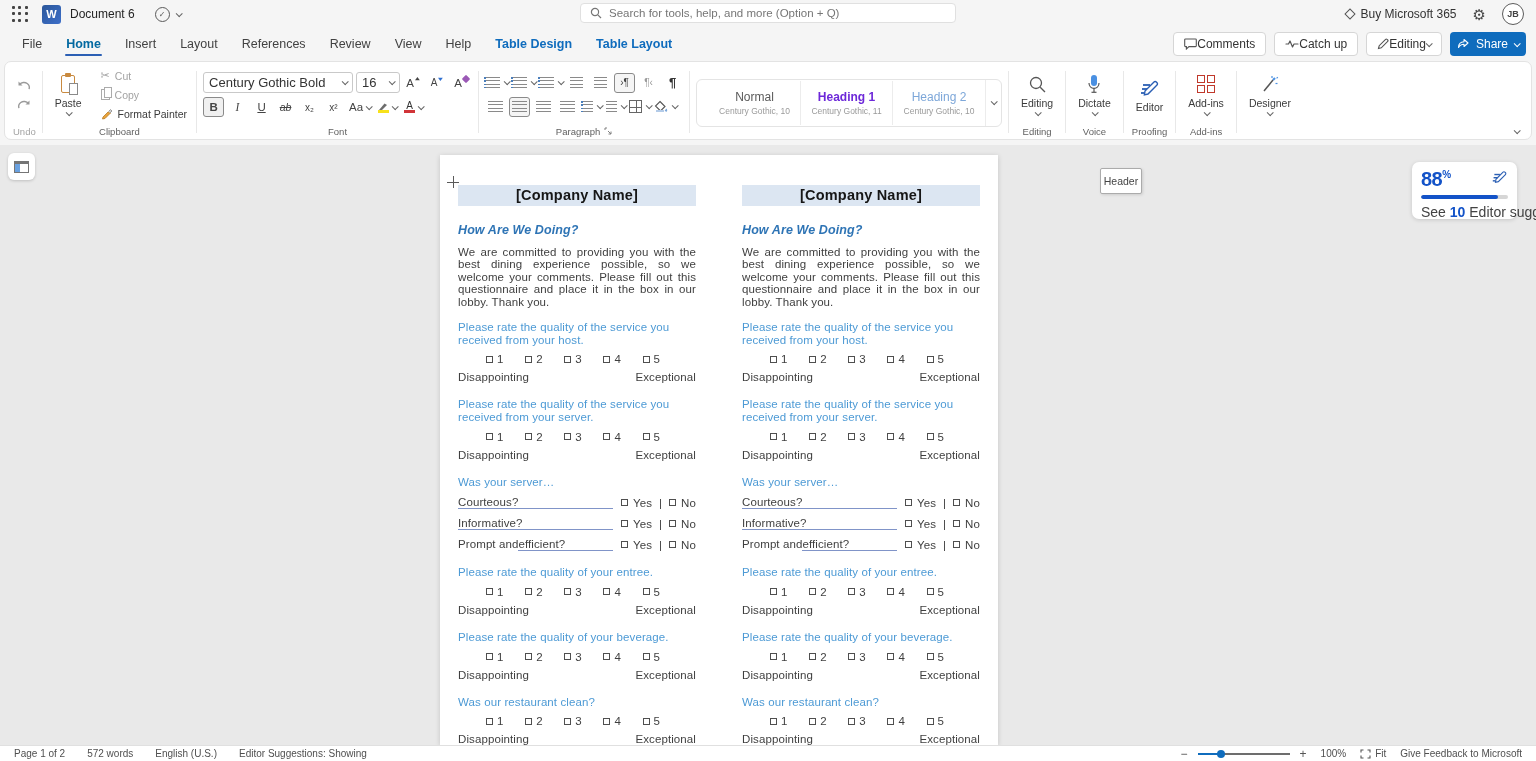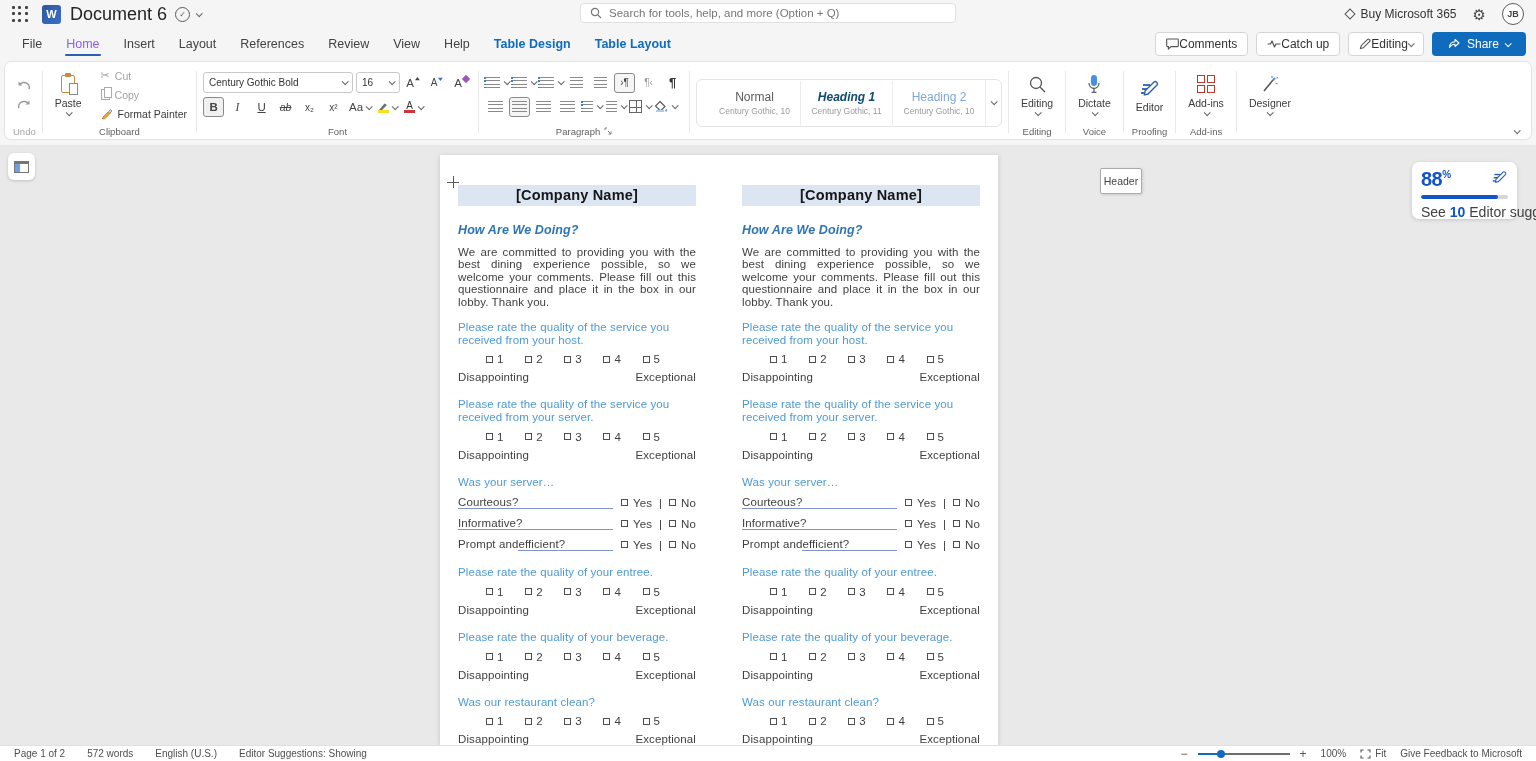--- a/index.html
+++ b/index.html
@@ -4,78 +4,78 @@
 <style>
   * { margin:0; padding:0; box-sizing:border-box; }
   html,body { width:1536px; height:761px; overflow:hidden; }
   body { font-family:"Liberation Sans","DejaVu Sans",sans-serif; background:#e9e9e9; color:#333; position:relative; }
 
   
   .topbar { height:28px; background:#f5f5f5; display:flex; align-items:center; padding:0 12px; position:relative; }
   .waffle { width:16px; height:16px; display:grid; grid-template-columns:repeat(3,1fr); gap:3px; margin-right:14px; cursor:pointer; }
   .waffle span { width:3px; height:3px; background:#444; border-radius:1px; }
   .wlogo { width:19px; height:19px; background:linear-gradient(135deg,#2b579a,#3d6fc9); border-radius:3px; color:#fff; font-size:11px; font-weight:bold; display:flex; align-items:center; justify-content:center; margin-right:9px; }
-  .doctitle { font-size:18px; color:#242424; margin-right:8px; }
+  .doctitle { font-size:12px; color:#242424; margin-right:20px; }
   .savedic { width:15px; height:15px; border:1.2px solid #5a5a5a; border-radius:50%; font-size:8px; color:#5a5a5a; display:flex; align-items:center; justify-content:center; margin-right:6px; }
   .chev { display:inline-block; width:5px; height:5px; border-right:1.2px solid #666; border-bottom:1.2px solid #666; transform:rotate(45deg) translateY(-1px); }
   .searchbox { position:absolute; left:50%; transform:translateX(-50%); top:3px; width:376px; height:20px; background:#fff; border:1px solid #e0e0e0; border-radius:4px; display:flex; align-items:center; padding:0 9px; }
   .searchbox input { border:none; outline:none; flex:1; font-size:11.5px; color:#444; background:transparent; font-family:inherit; }
   .searchbox input::placeholder { color:#767676; }
   .tb-right { margin-left:auto; display:flex; align-items:center; gap:16px; }
   .buybtn { display:flex; align-items:center; gap:7px; font-size:12px; color:#333; cursor:pointer; }
   .diamond { width:8px; height:8px; border:1.3px solid #555; transform:rotate(45deg); }
   .gear { font-size:15px; color:#484848; cursor:pointer; line-height:1; }
   .avatar { width:22px; height:22px; border-radius:50%; border:1.5px solid #5c5c5c; background:#fff; font-size:9px; font-weight:bold; color:#444; display:flex; align-items:center; justify-content:center; cursor:pointer; }
 
   
   .menubar { height:32px; background:#f5f5f5; display:flex; align-items:center; padding:0 10px 0 12px; }
   .tabs { display:flex; align-items:center; gap:4px; }
   .tab { font-size:12.5px; color:#424242; padding:6px 10px; position:relative; cursor:pointer; white-space:nowrap; }
-  .tab.active { font-weight:normal; color:#8b5cf6; }
+  .tab.active { font-weight:bold; color:#0369a1; }
   .tab.active::after { content:""; position:absolute; left:9px; right:9px; bottom:1px; height:2.5px; background:#2b5fb4; border-radius:2px; }
   .tab.ctx { color:#0f6cbd; font-weight:600; }
   .mb-right { margin-left:auto; display:flex; align-items:center; gap:8px; }
   .pillbtn { height:24px; border:1px solid #d6d6d6; background:#fff; border-radius:4px; display:flex; align-items:center; padding:0 10px; font-size:12px; color:#333; cursor:pointer; white-space:nowrap; }
-  .sharebtn { height:24px; background:#0f6cbd; border-radius:4px; display:flex; align-items:center; gap:6px; padding:0 16px; font-size:12px; color:#fff; cursor:pointer; }
+  .sharebtn { height:24px; background:#0f6cbd; border-radius:4px; display:flex; align-items:center; gap:6px; padding:0 7px; font-size:12px; color:#fff; cursor:pointer; }
   .sharebtn .chev { border-color:#fff; }
 
   
   .ribbonwrap { background:#f5f5f5; padding:1px 4px 5px 4px; }
   .ribbon { background:#fff; border:1px solid #e3e3e3; border-radius:7px; height:79px; display:flex; align-items:stretch; position:relative; padding:3px 0 0 2px; }
   .rgroup { display:flex; flex-direction:column; padding:1px 6px 0 6px; }
   .rg-body { flex:1; display:flex; align-items:center; }
   .rg-label { height:16px; font-size:9.5px; color:#616161; text-align:center; display:flex; align-items:center; justify-content:center; gap:4px; }
   .rdivider { width:1px; background:#e8e8e8; margin:6px 0; }
   .bigbtn { display:flex; flex-direction:column; align-items:center; justify-content:center; gap:2px; padding:2px 6px; border-radius:4px; cursor:pointer; font-size:10.5px; color:#3b3b3b; }
   .bigbtn .bb-ic { height:22px; display:flex; align-items:center; justify-content:center; }
   .smallbtn { display:flex; align-items:center; gap:5px; font-size:10.5px; padding:1px 3px; border-radius:3px; cursor:pointer; height:17px; }
   .gray { color:#a3a3a3; }
   .iconbtn { min-width:21px; height:20px; display:flex; align-items:center; justify-content:center; font-size:11.5px; color:#444; border-radius:3px; cursor:pointer; padding:0 2px; }
   .iconbtn.sel { border:1px solid #8a8a8a; background:#f0f0f0; }
-  .ddbox { height:21px; border:1px solid #c9c9c9; border-radius:3px; display:flex; align-items:center; font-size:10px; color:#333; padding:0 5px; justify-content:space-between; cursor:pointer; background:#fff; }
+  .ddbox { height:21px; border:1px solid #c9c9c9; border-radius:3px; display:flex; align-items:center; font-size:13px; color:#333; padding:0 5px; justify-content:space-between; cursor:pointer; background:#fff; }
   .fcol2 { display:flex; flex-direction:column; justify-content:center; gap:4px; }
   .frow { display:flex; align-items:center; gap:3px; }
   .ulet { text-decoration:underline; }
   .strik { text-decoration:line-through; font-style:italic; font-size:10.5px; }
   .colbar { display:inline-block; width:11px; height:3px; margin-top:-1px; }
   .stack { display:flex; flex-direction:column; align-items:center; line-height:1; }
   .launcher { opacity:.8; }
   
   .pic { width:15px; height:11px; background:repeating-linear-gradient(#8a8a8a 0 1.2px, transparent 1.2px 3.3px); }
   .pic.short { background:repeating-linear-gradient(#8a8a8a 0 1.2px, transparent 1.2px 3.3px); width:11px; }
   .picwrap { min-width:21px; height:20px; display:flex; align-items:center; justify-content:center; border-radius:3px; cursor:pointer; }
   .picwrap.sel { border:1px solid #8a8a8a; background:#f5f5f5; }
   .bullets { position:relative; padding-left:4px; }
   .bullets::before { content:""; position:absolute; left:-1px; top:0; width:2px; height:11px; background:repeating-linear-gradient(#4a7ebb 0 1.6px, transparent 1.6px 3.3px); }
   
   .stylecard { width:92px; height:44px; border-right:1px solid #ececec; display:flex; flex-direction:column; align-items:center; justify-content:center; gap:2px; cursor:pointer; }
   .stylegal { border:1px solid #e4e4e4; border-radius:6px; display:flex; align-items:center; overflow:hidden; height:48px;padding-left:12px; }
   .sname { font-size:12px; color:#5a5a5a; }
   .sfont { font-size:8.5px; color:#9a9a9a; }
-  .sname.h1 { color:#0c4a6e; font-weight:bold; font-style:italic; }
+  .sname.h1 { color:#6d28d9; font-weight:bold; }
   .sname.h2 { color:#7da7d9; }
   .ribcollapse { position:absolute; right:12px; bottom:5px; cursor:pointer; }
 
   
   .canvas { position:relative; height:600px; background:#e9e9e9; overflow:hidden; }
   .panetoggle { position:absolute; left:8px; top:8px; width:27px; height:27px; background:#fff; border-radius:6px; box-shadow:0 1px 3px rgba(0,0,0,.18); display:flex; align-items:center; justify-content:center; cursor:pointer; }
   .pt-ic { width:15px; height:12px; border:1px solid #757575; position:relative; background:#fff; }
   .pt-ic::before { content:""; position:absolute; left:0; top:0; bottom:0; width:5px; background:#6aa1e0; }
   .pt-ic::after { content:""; position:absolute; left:0; right:0; top:0; height:2.5px; background:#757575; }
   .page { position:absolute; left:440px; top:10px; bottom:0; width:558px; background:#fff; box-shadow:0 1px 5px rgba(0,0,0,.16); padding:30px 18px 0 18px; }

